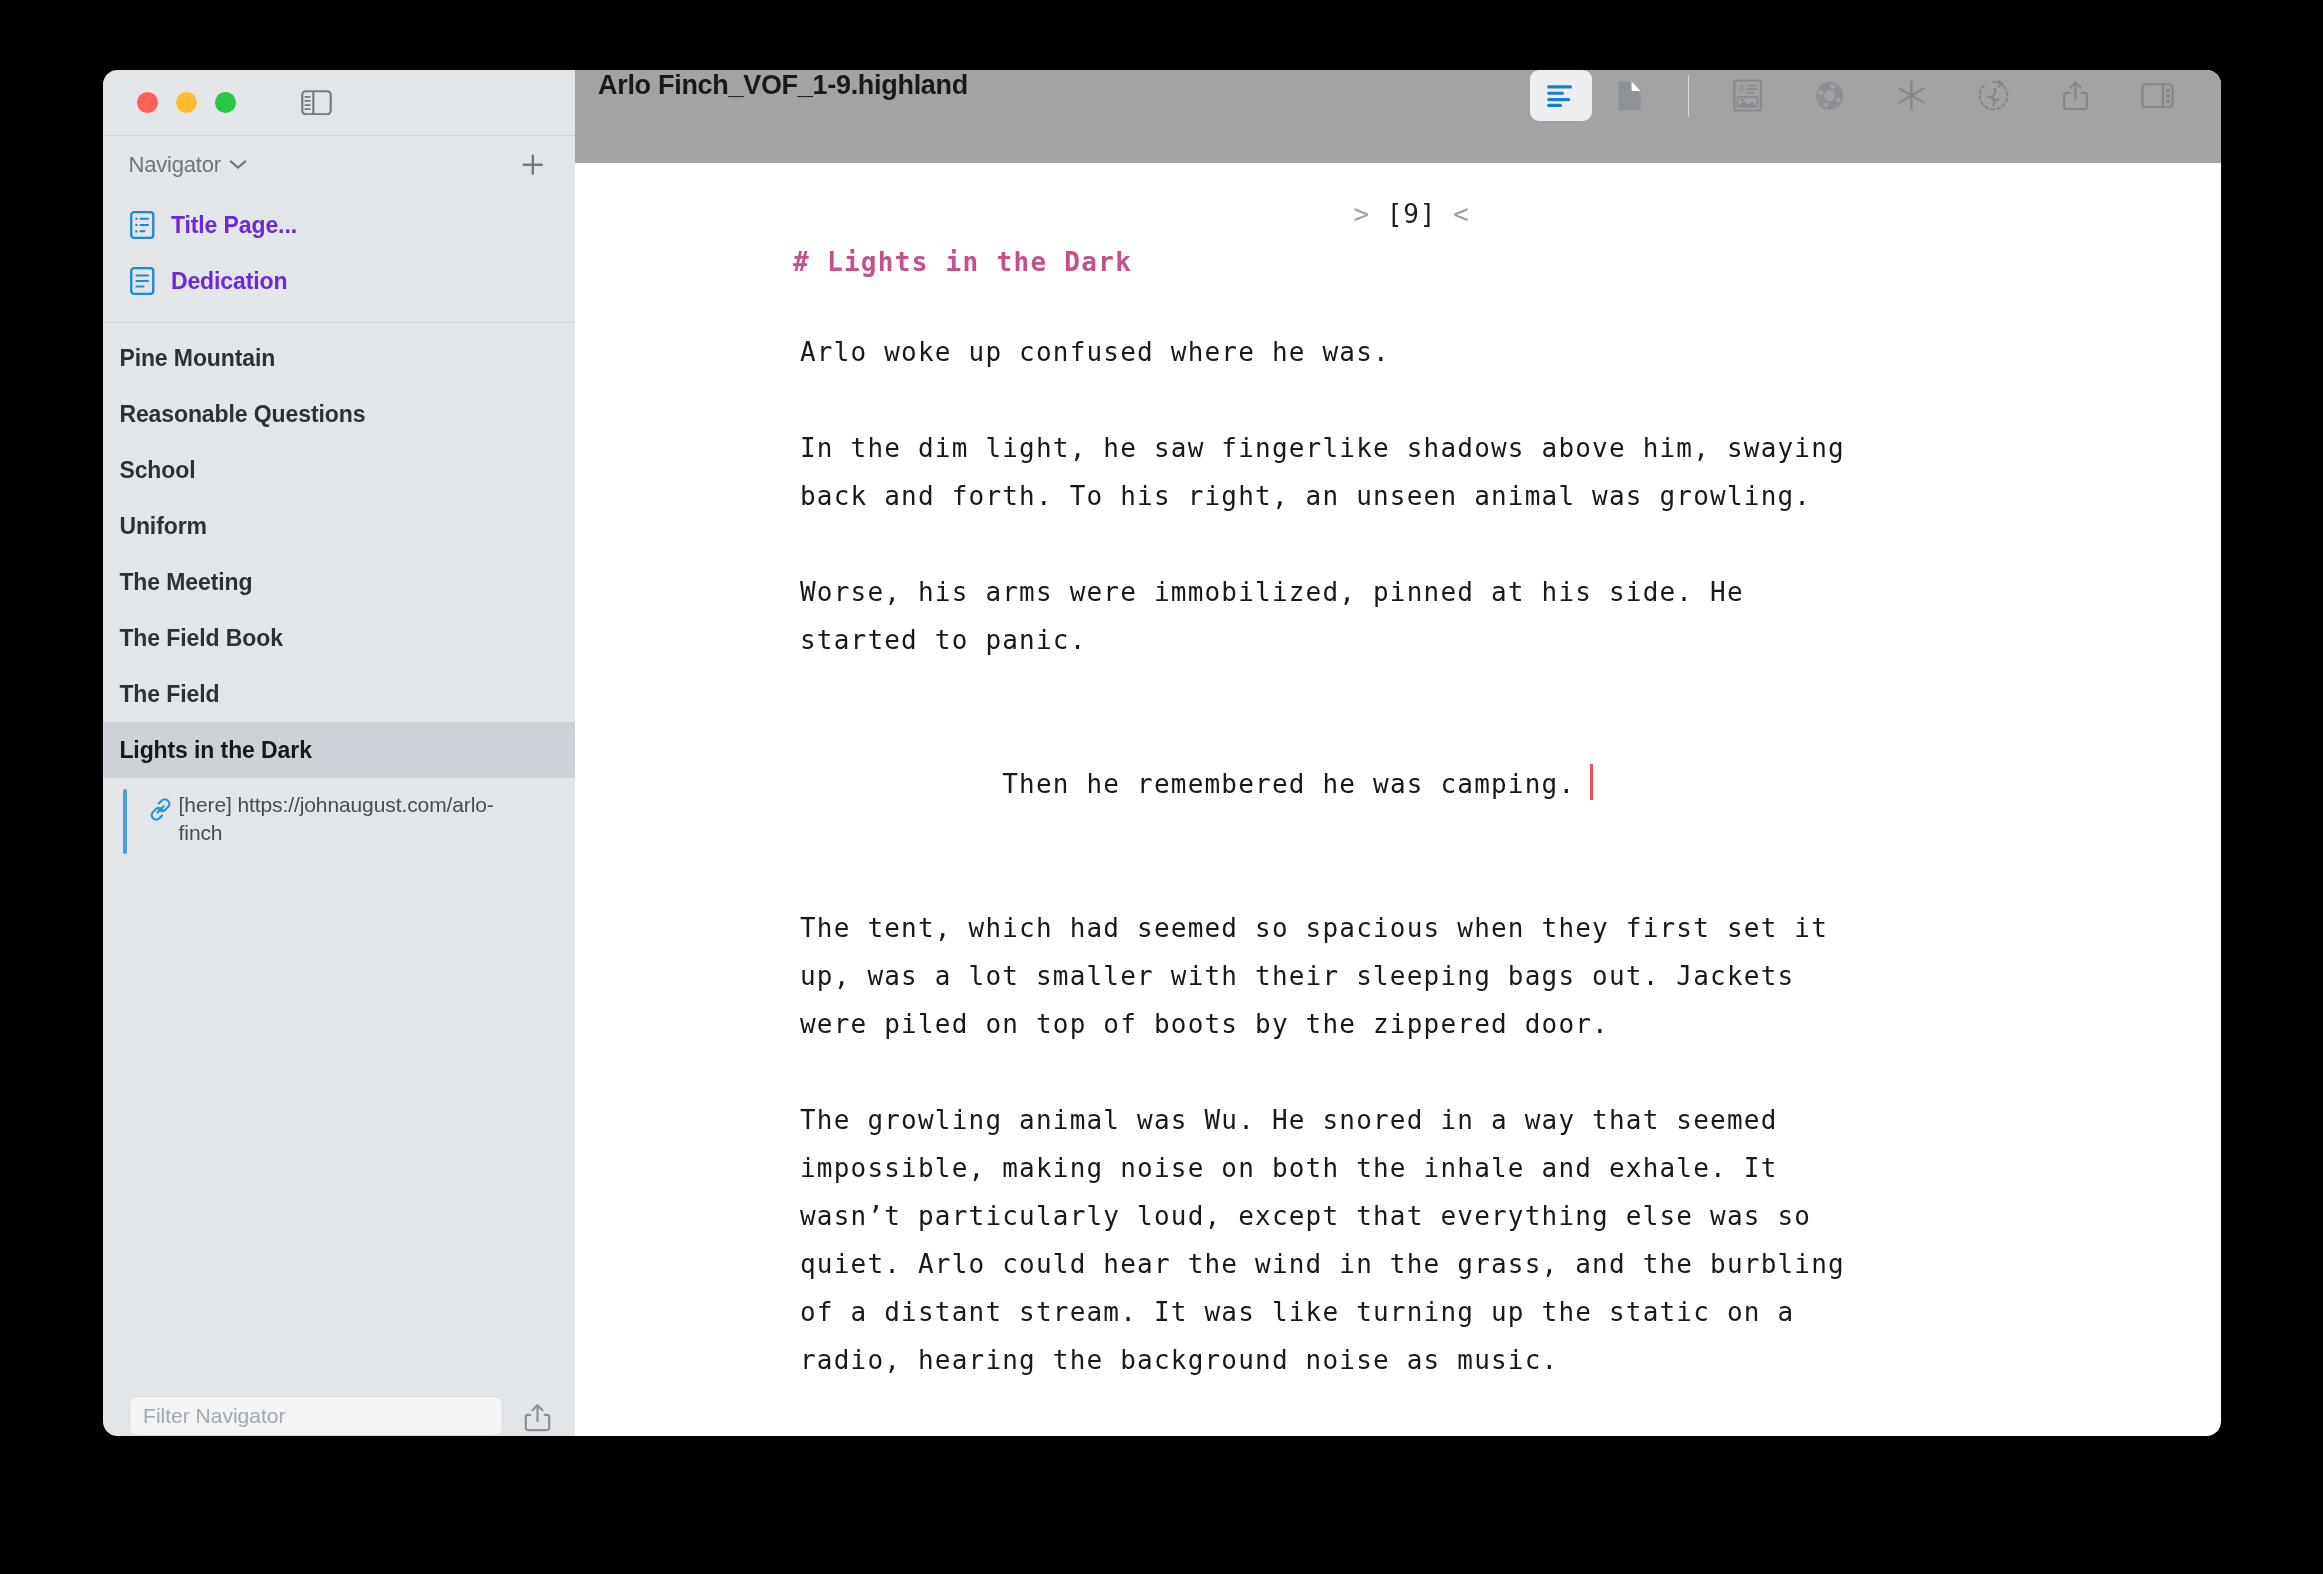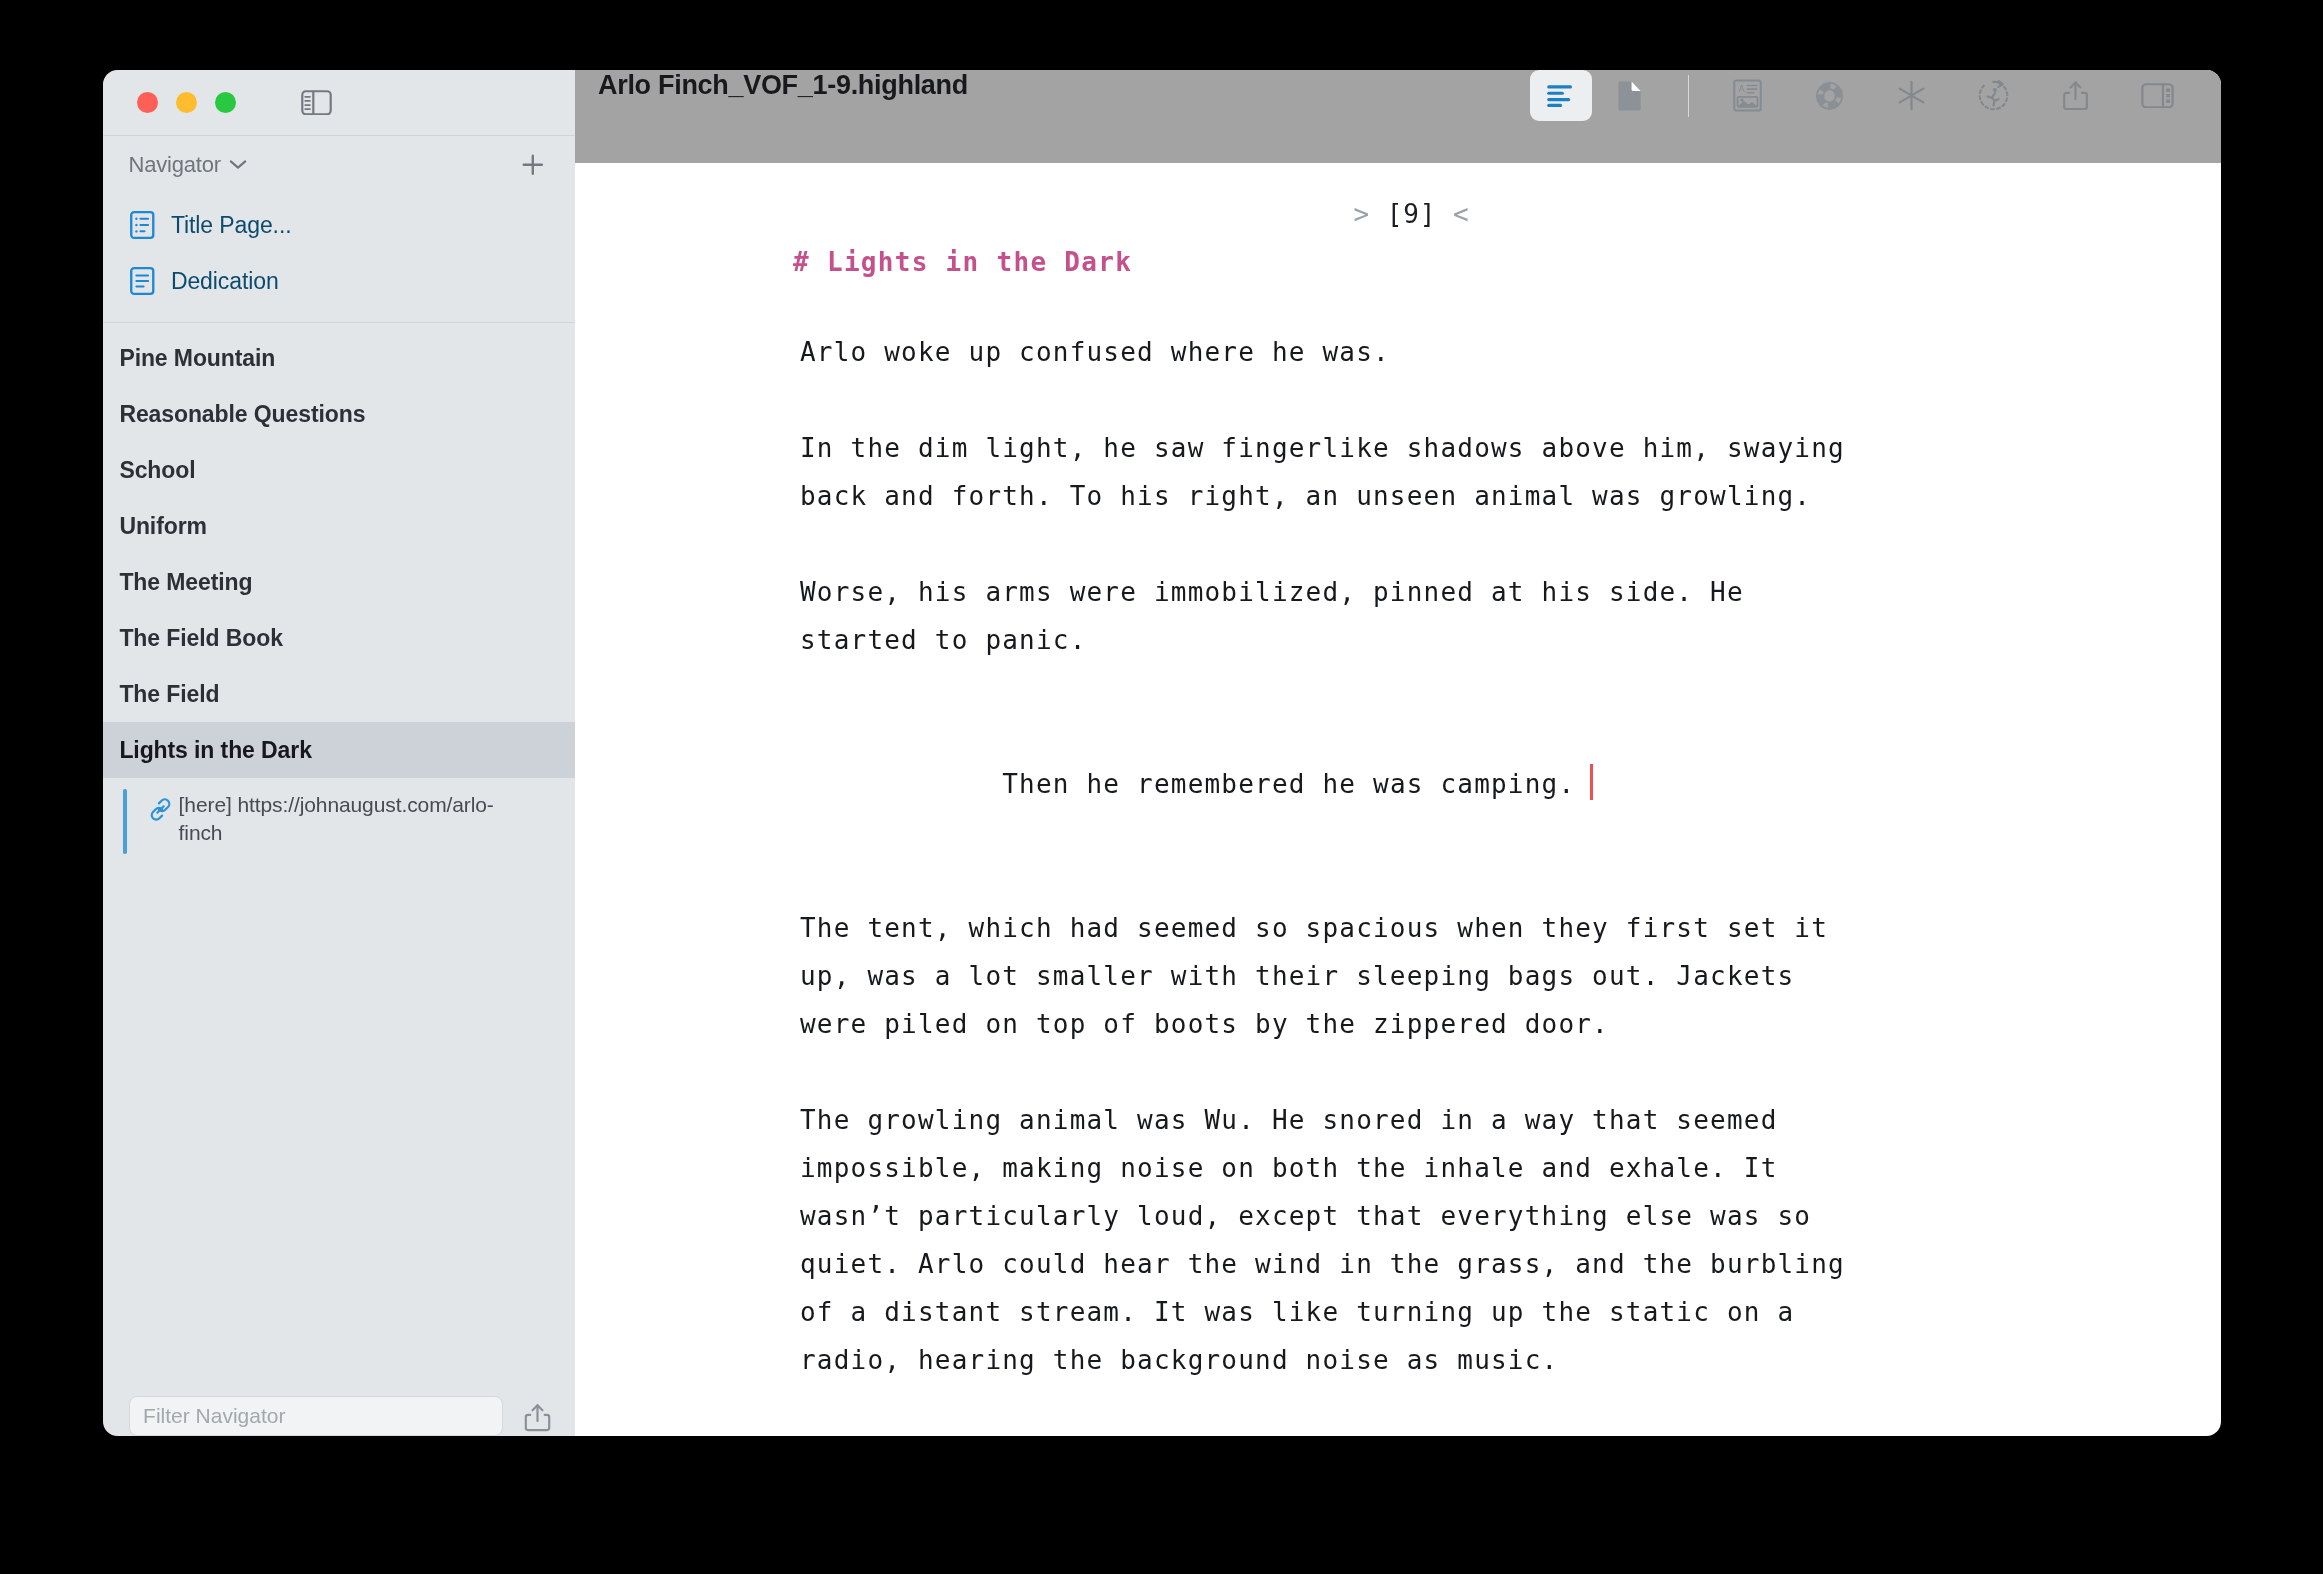--- a/index.html
+++ b/index.html
@@ -92,22 +92,22 @@
   .nav-row {
     height: 56px;
     display: flex;
     align-items: center;
     padding-left: 27px;
     gap: 16.4px;
   }
   .nav-row .doc-icon { width: 24.5px; height: 28px; flex-shrink: 0; }
   .nav-row-label {
     font-size: 23px;
-    font-weight: 400;
-    color: #0c4a6e;
+    font-weight: 700;
+    color: #6d28d9;
     letter-spacing: -0.1px;
   }
 
   .nav-section-divider {
     height: 0.9px;
     background: #cfd4d8;
     margin: 0;
     flex-shrink: 0;
   }
 

